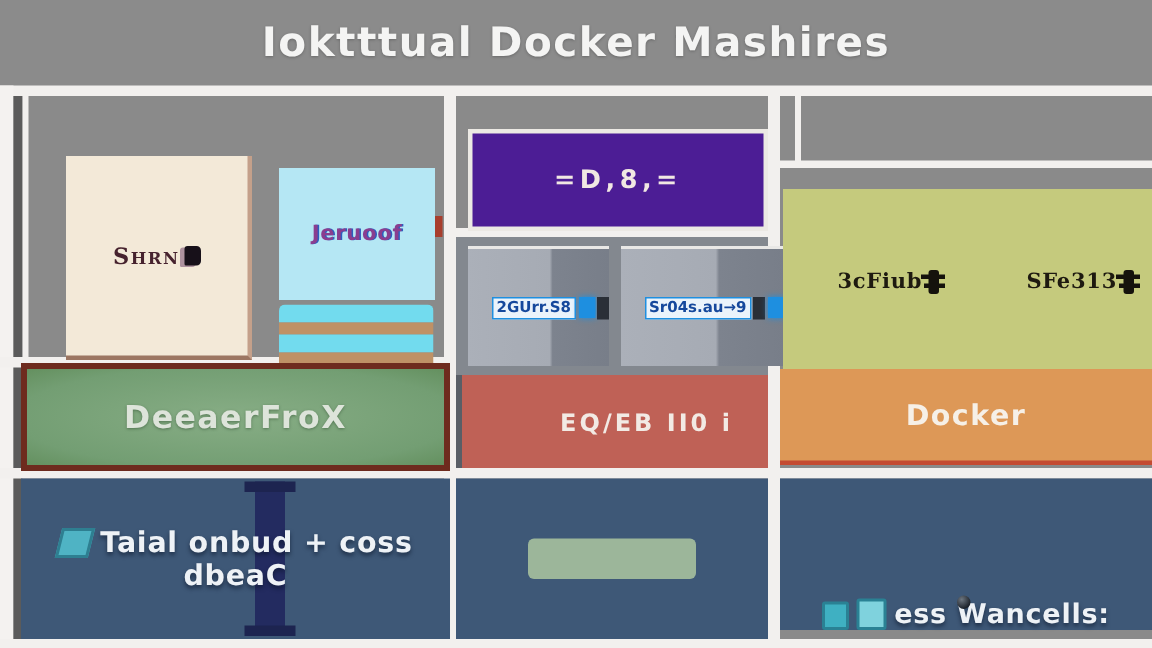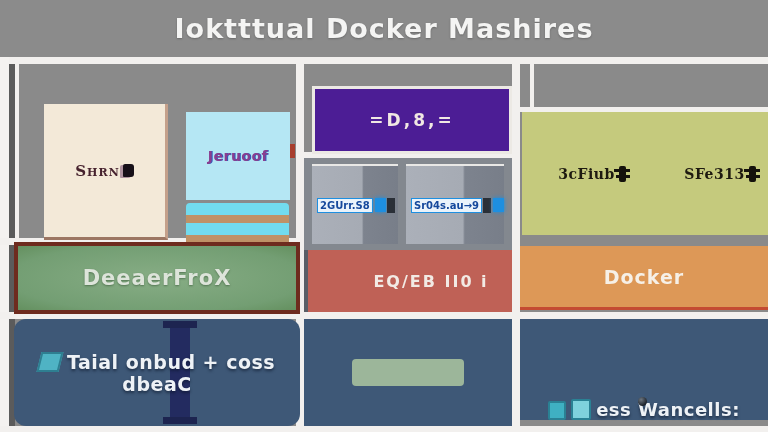--- a/index.html
+++ b/index.html
@@ -42,31 +42,31 @@
   
   .red-top-box { left:312px; top:86px; width:200px; height:68px; background:#4c1d95;
                  border:3px solid #ece9e4; display:flex; align-items:center; justify-content:center; }
   .glyph-label { color:#f1e8e3; font-weight:bold; font-size:17px; letter-spacing:3px; }
   .mid-hline { left:304px; top:152px; width:208px; height:6px; }
   .grey-container { left:304px; top:158px; width:208px; height:92px; background:#83888f;
                     display:flex; gap:8px; padding:6px 8px; }
   .sub-box { flex:1; background:linear-gradient(90deg,#abb0b9 0%,#a6abb4 58%,#7d838e 60%,#787e89 100%);
              border-top:2px solid #e9e8e6; position:relative;
              display:flex; align-items:center; }
-  .tag { display:flex; align-items:center; margin-left:5px; }
+  .tag { display:flex; align-items:center; margin-left:16px; }
   .tag-text { background:#eaf3fb; color:#15489c; font-weight:bold; font-size:10px;
               padding:1px 2px; border:1px solid #1e8fe0; white-space:nowrap; }
   .tag-square { width:11px; height:14px; background:#1e8fe0; margin-left:2px;
                 box-shadow:0 0 4px #1e8fe0; }
   .tag-notch { width:8px; height:15px; background:#2a2f37; margin-left:1px; }
 
   
   .right-hline { left:520px; top:107px; width:248px; height:5px; }
   .right-vline2 { left:530px; top:64px; width:4px; height:44px; }
-  .olive-box { top:112px; width:140px; height:123px; background:#c5ca7d;
+  .olive-box { top:126px; width:140px; height:123px; background:#c5ca7d;
                display:flex; align-items:center; justify-content:center; gap:4px; }
   .olive-label { color:#1e1a10; font-weight:bold; font-size:14px;
                  font-family:"DejaVu Serif", serif; letter-spacing:0.5px; }
   .plug { width:7px; height:16px; background:#15120c; border-radius:2px;
           position:relative; display:inline-block; }
   .plug::before { content:""; position:absolute; left:-5px; top:3px; width:16px; height:3px; background:#15120c; }
   .plug::after  { content:""; position:absolute; left:-3px; top:9px; width:14px; height:3px; background:#15120c; }
 
   
   .row2-hline-top { left:0; top:238px; width:512px; height:7px; }
@@ -87,21 +87,21 @@
                  display:flex; align-items:center; justify-content:center; }
   .red-mid-label { color:#f2eae4; font-weight:bold; font-size:16px; letter-spacing:2px;margin-left:42px; }
   .orange-box { left:520px; top:246px; width:248px; height:64px; background:#dd9857;
                 border-bottom:3px solid #c44b32;
                 display:flex; align-items:center; justify-content:center; }
   .orange-label { color:#f6f0e7; font-weight:bold; font-size:19px; letter-spacing:1px; }
 
   
   .navy { background:#3e5877; }
   .navy-left { left:14px; top:319px; width:286px; height:107px;
-               display:flex; flex-direction:column; align-items:center; justify-content:center;border-radius:12px; }
+               display:flex; flex-direction:column; align-items:center; justify-content:center; }
   .pillar { position:absolute; left:156px; top:2px; width:20px; height:103px; background:#232b60; }
   .pillar::before { content:""; position:absolute; left:-7px; top:0; width:34px; height:7px; background:#1d2450; }
   .pillar::after  { content:""; position:absolute; left:-7px; bottom:0; width:34px; height:7px; background:#1d2450; }
   .host-line { position:relative; display:flex; align-items:center; gap:6px; z-index:2; }
   .host-text { color:#eef2f6; font-weight:bold; font-size:19px; letter-spacing:0.5px;
                text-shadow:0 2px 3px rgba(10,20,40,.6); }
   .para-icon { width:22px; height:20px; background:#4fb3c4; transform:skewX(-14deg);
                border:2px solid #2e7f91; }
   .navy-mid { left:304px; top:319px; width:208px; height:107px;
               display:flex; align-items:center; justify-content:center; }

